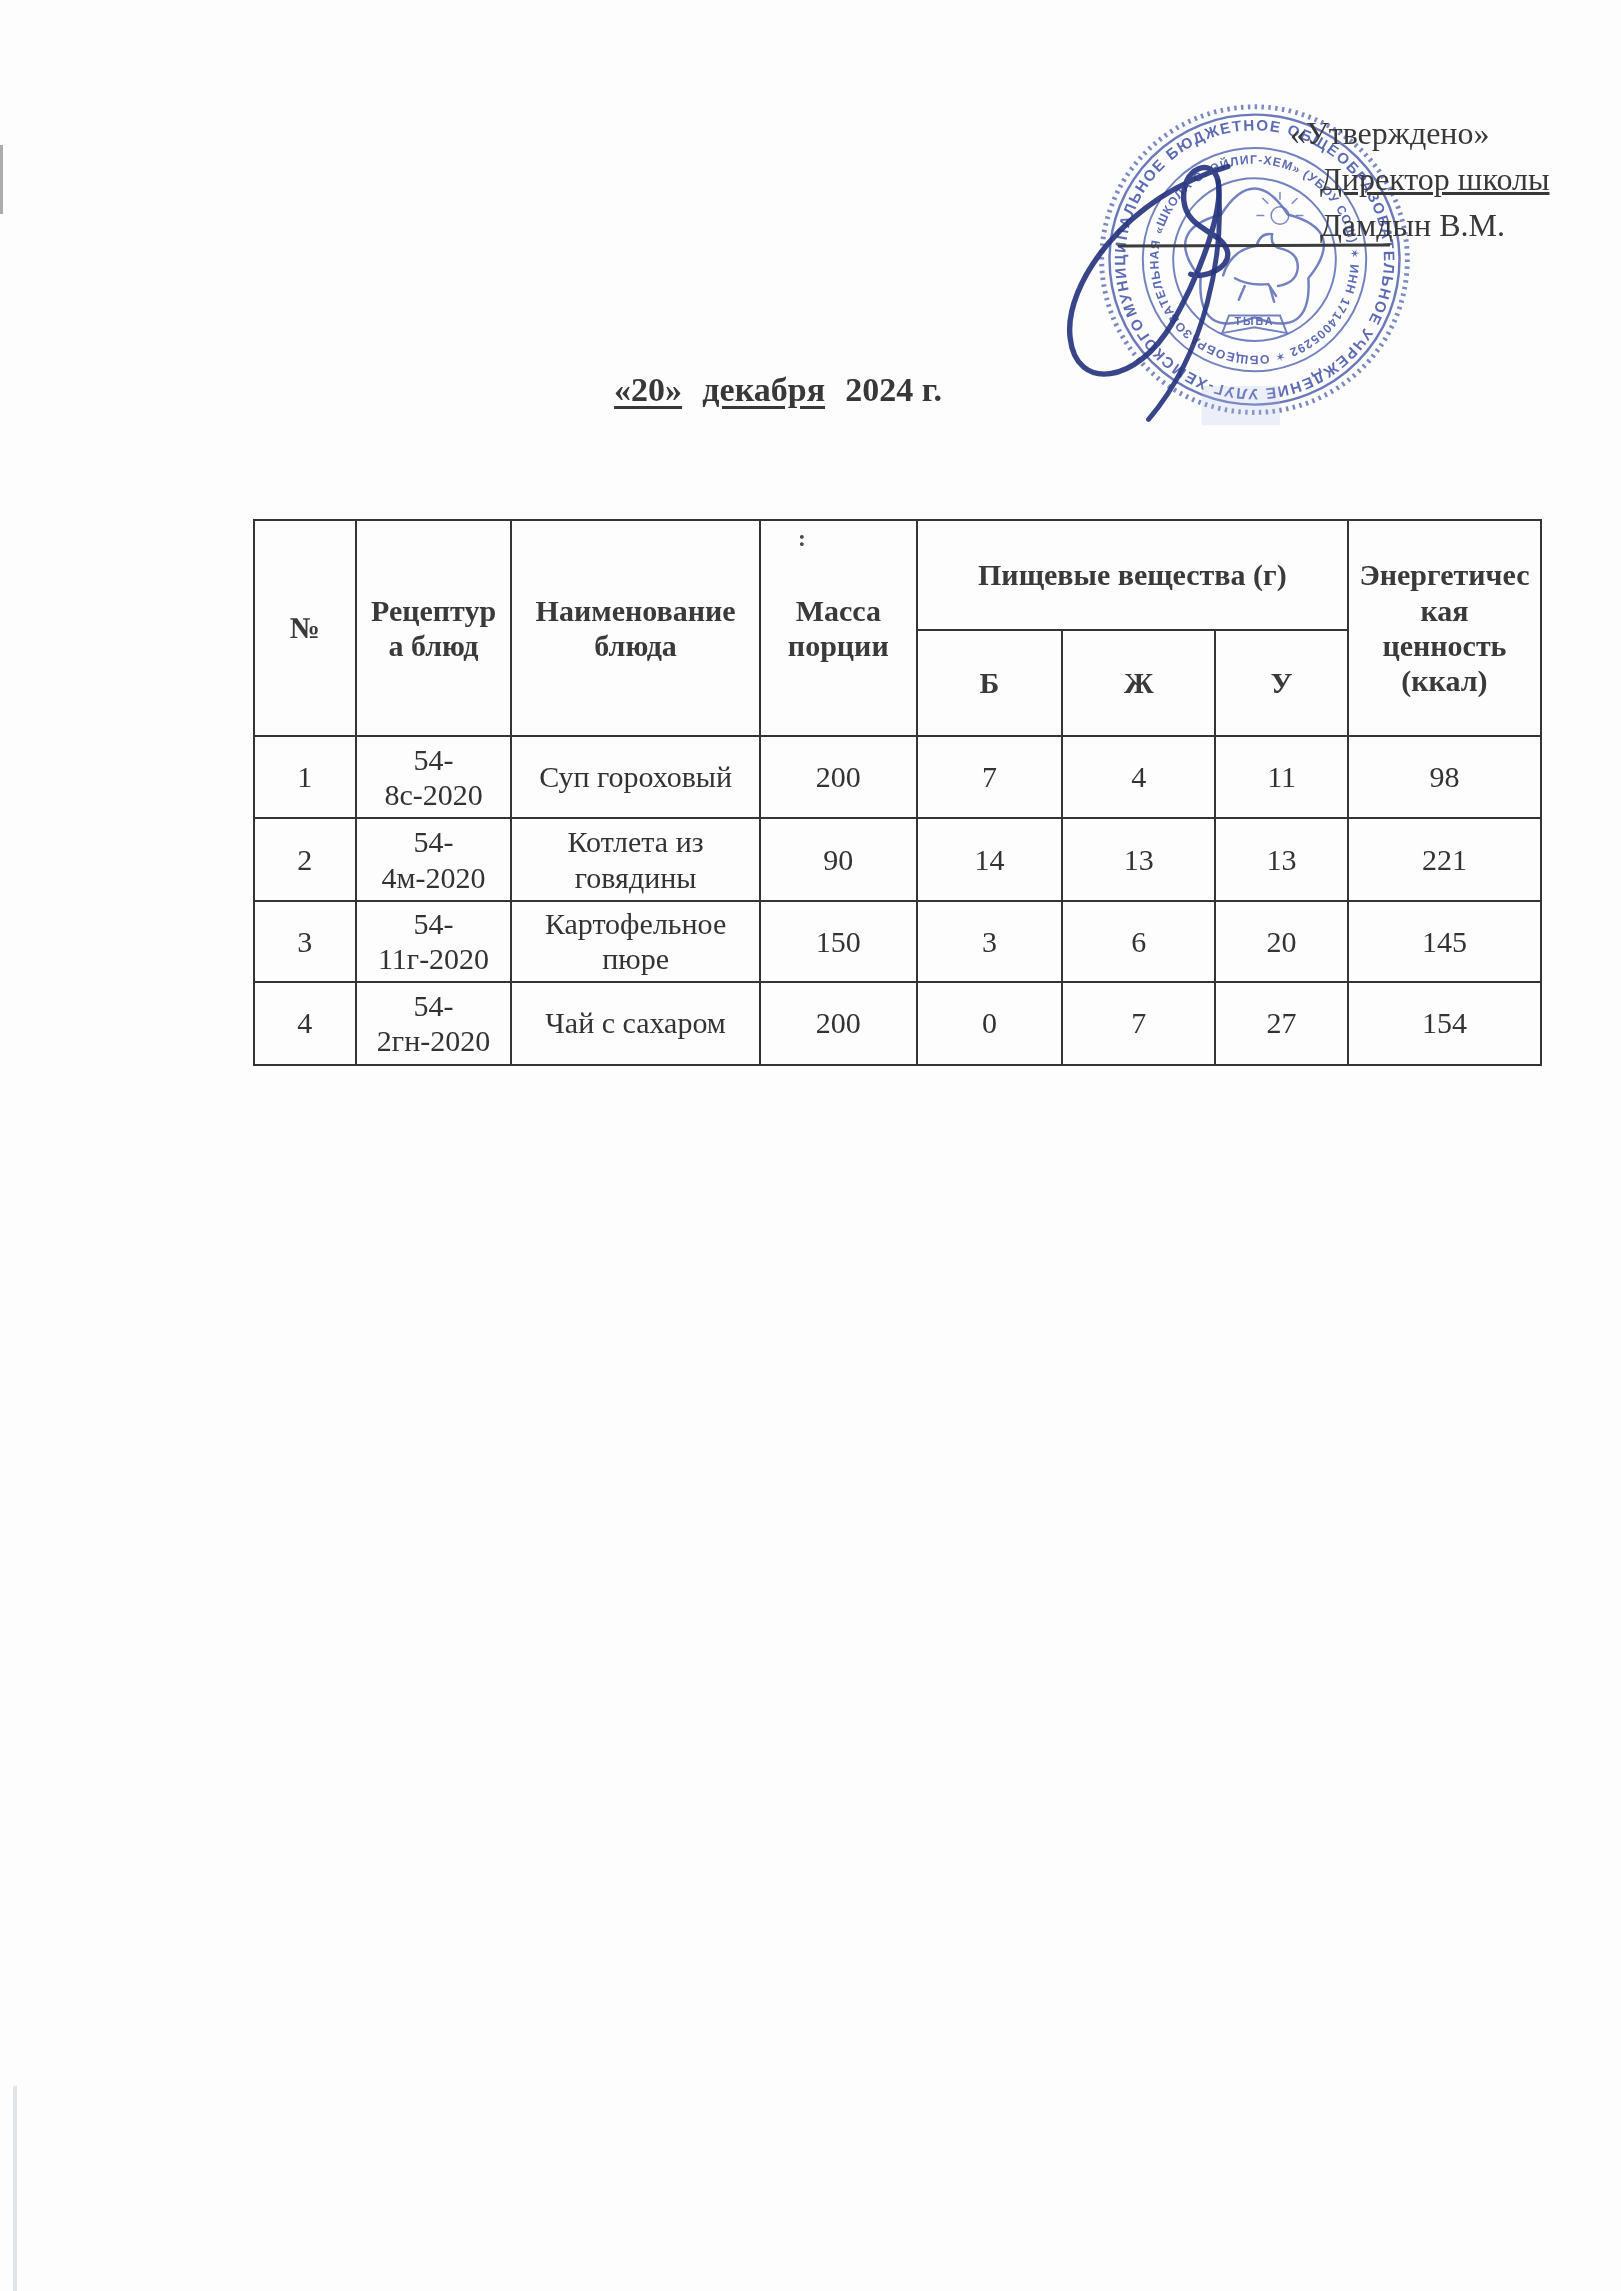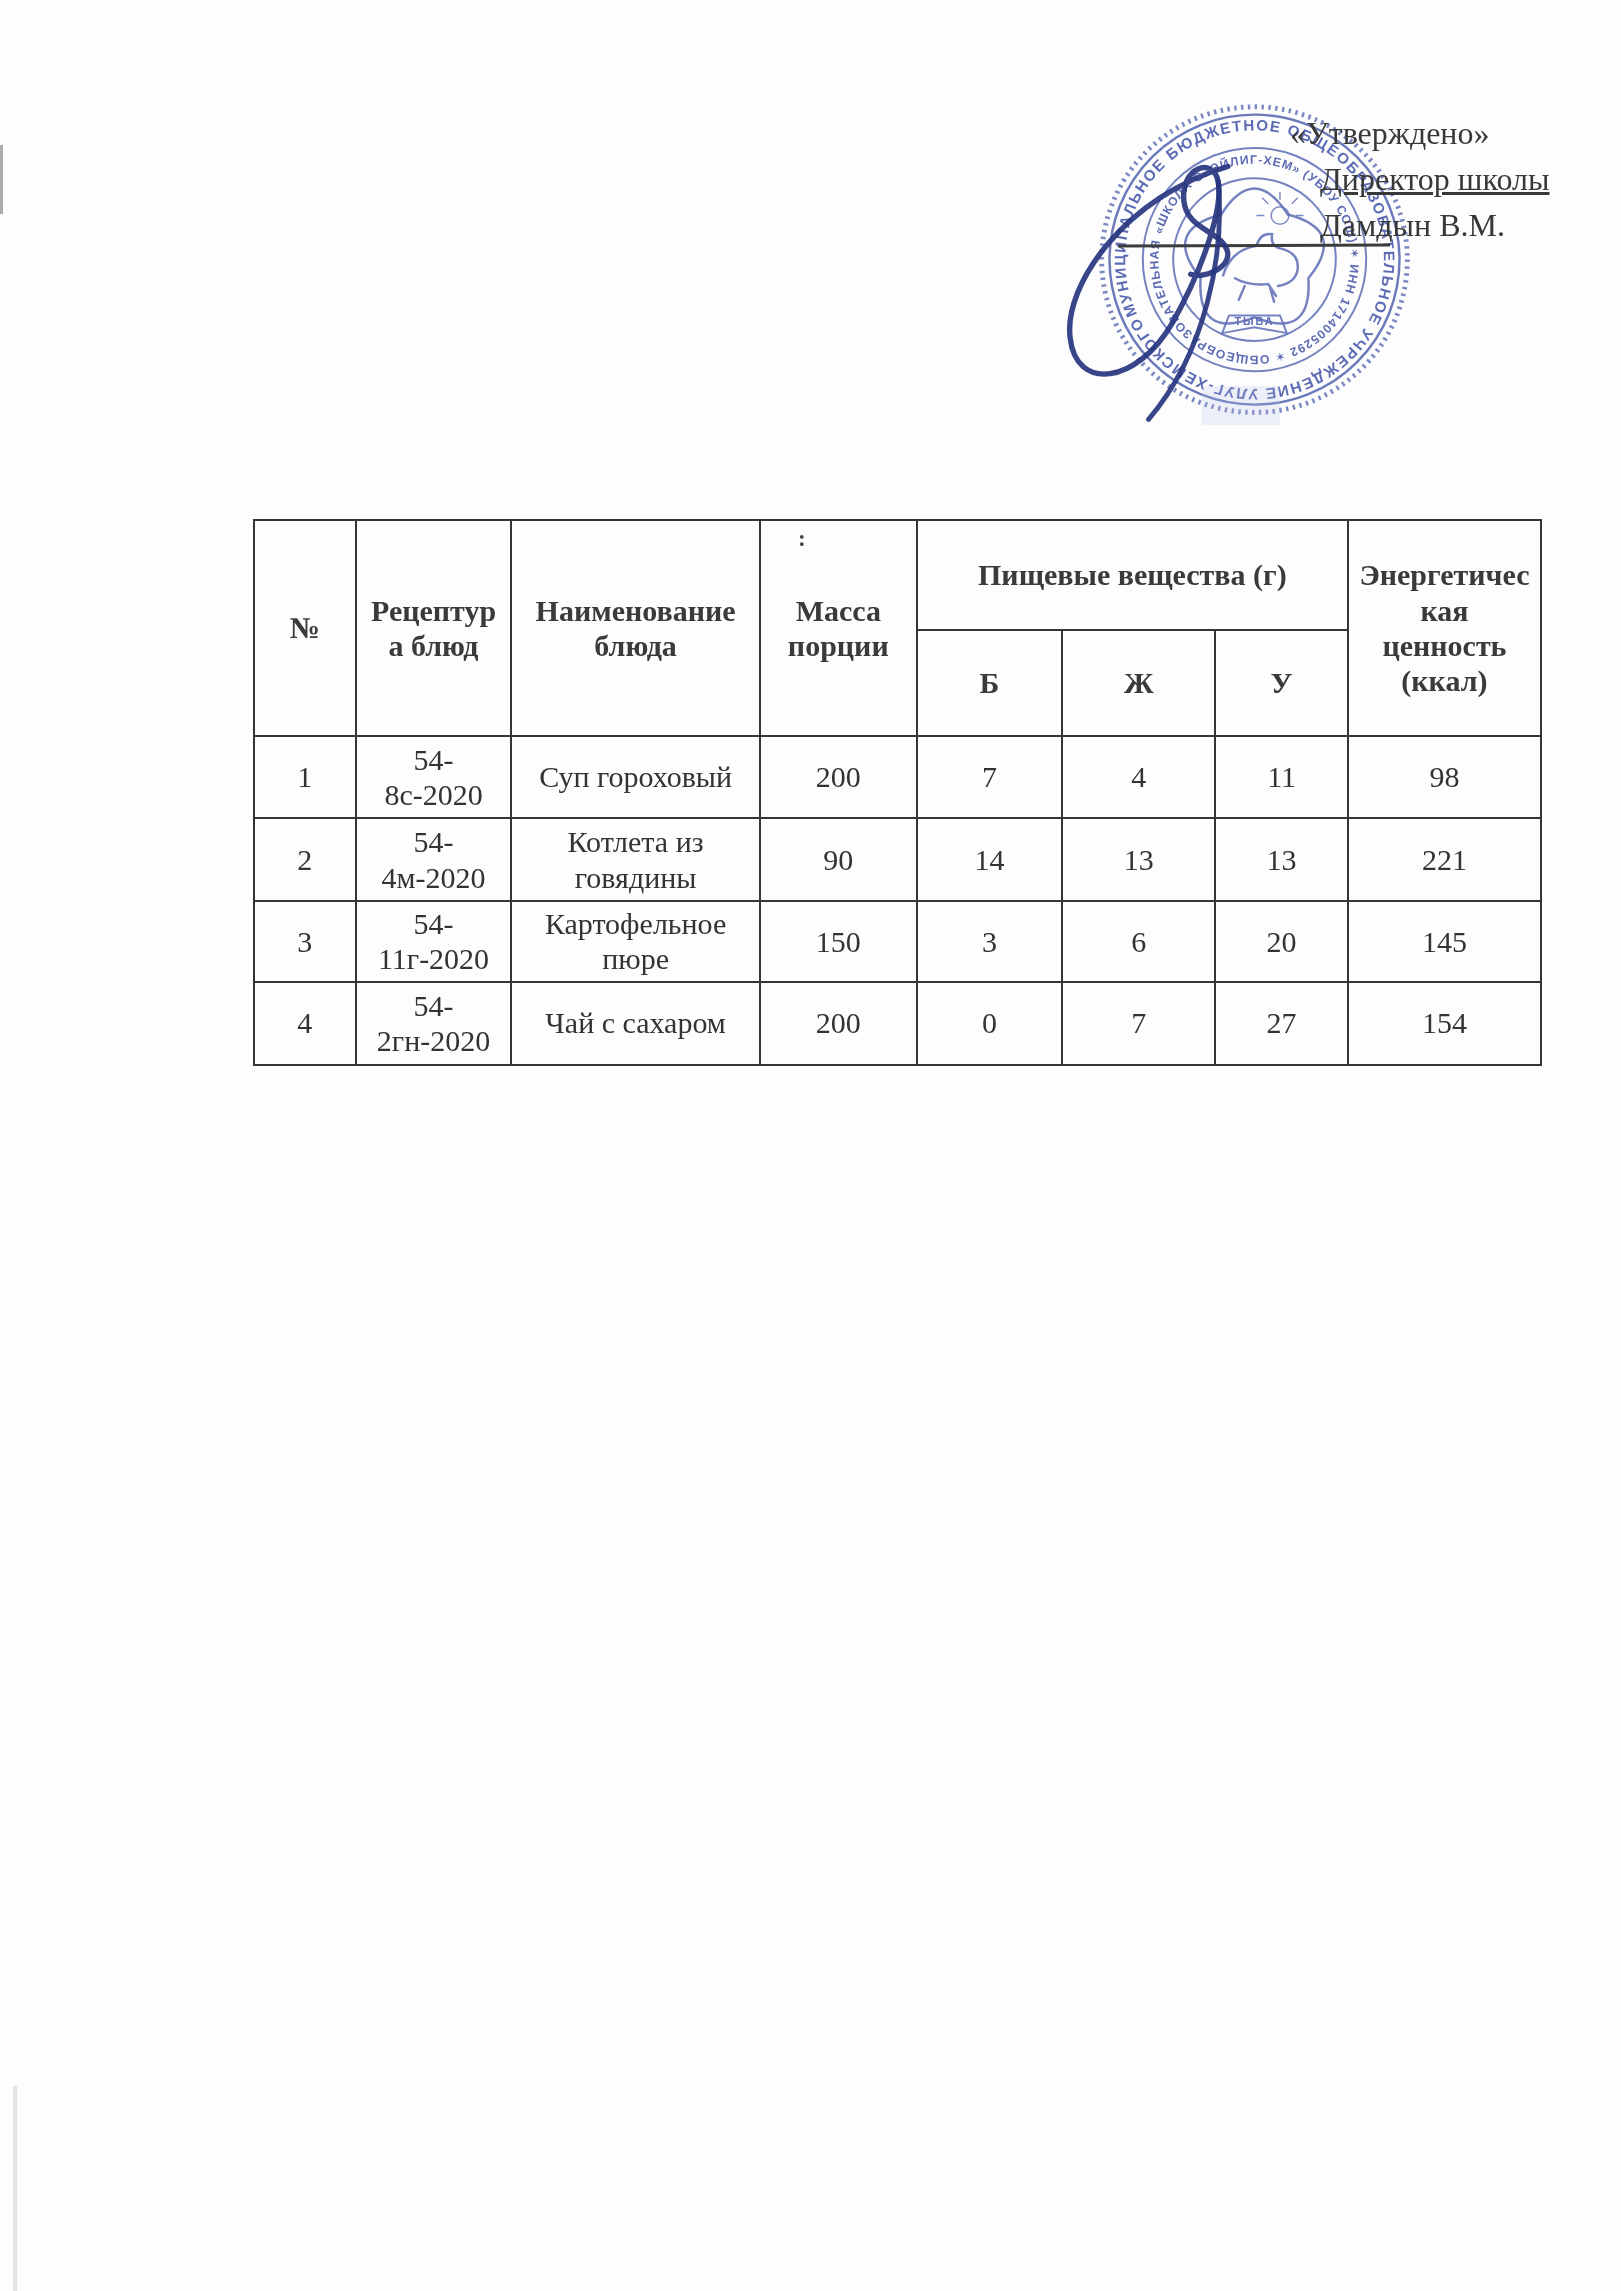--- a/index.html
+++ b/index.html
@@ -114,20 +114,25 @@
     <path d="M 203,30 C 100,60 35,150 42,205 C 48,260 110,252 146,190 C 180,130 198,70 193,45 C 188,20 155,30 158,65 C 161,95 195,95 202,115 C 208,132 180,145 165,140" fill="none" stroke-width="5.5" stroke-linecap="round" opacity="0.92" stroke="#27357f"></path>
     <path d="M 193,45 C 200,120 180,220 122,288" fill="none" stroke-width="5" stroke-linecap="round" opacity="0.92" stroke="#27357f"></path>
   </svg>
 
   <div class="approval">
     <div class="l1">«Утверждено»</div>
     <div class="l2">Директор школы</div>
     <div class="l3">Дамдын В.М.</div>
   </div>
 
+  <div class="title-date">
+    <span class="u">«20»</span><span class="sp"></span>
+    <span class="u">декабря</span><span class="sp"></span>
+    <span>2024 г.</span>
+  </div>
 
   <div class="stray-colon">:</div>
 
   <table class="menu-table">
     <colgroup>
       <col style="width:7.9%">
         <col style="width:12.1%">
         <col style="width:19.3%">
         <col style="width:12.2%">
       <col style="width:11.3%">

